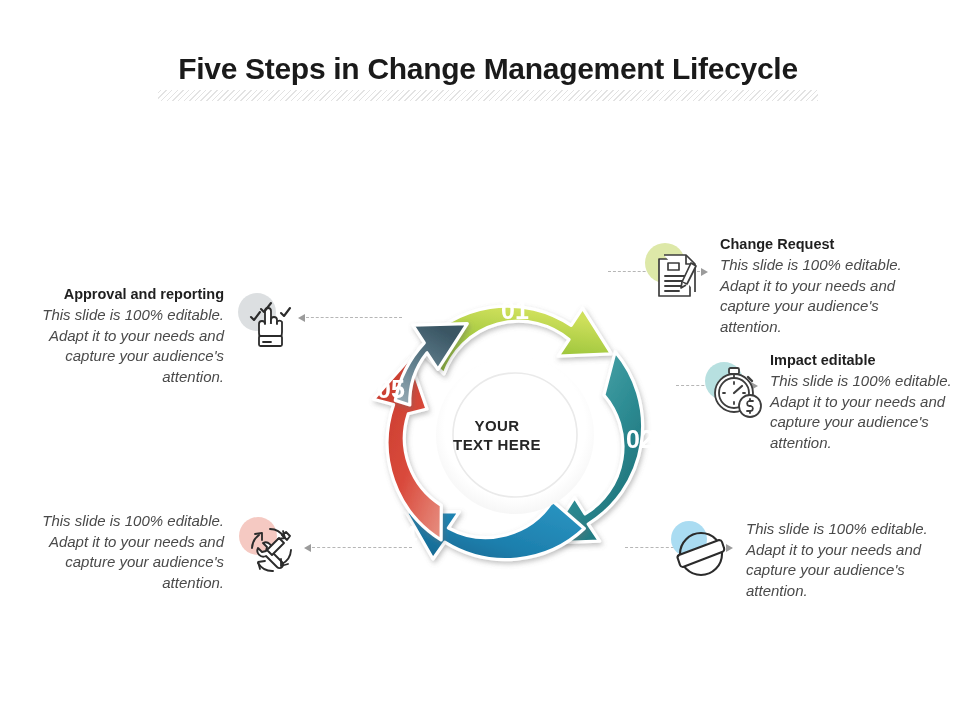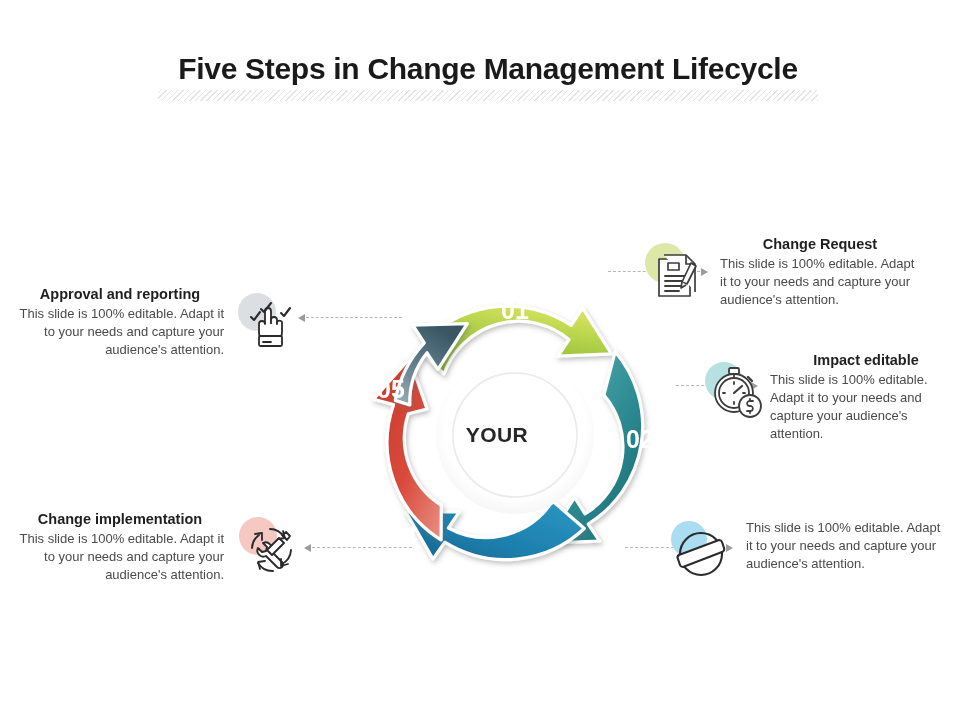--- a/index.html
+++ b/index.html
@@ -75,39 +75,39 @@
     top: 243px;
     width: 384px;
     height: 384px;
     display: flex;
     flex-direction: column;
     align-items: center;
     justify-content: center;
     pointer-events: none;
   }
   #center-text .line {
-    font-size: 21px;
+    font-size: 15px;
     font-weight: bold;
     color: #262626;
     letter-spacing: 0.4px;
     line-height: 1.27;
   }
 
   
   .callout { position: absolute; }
   .callout .head {
     font-size: 14.5px;
     font-weight: bold;
     color: #1f1f1f;
     margin: 0 0 3px 0;
     white-space: nowrap;
-    text-align: center;
   }
   .callout .body {
-    font-size: 13px;
+    font-size: 15px;
+    font-style: italic;
     color: #4a4a4a;
     line-height: 1.38;
     margin: 0;
   }
   .callout.left { text-align: right; }
   .callout.right { text-align: left; }
 
   #callout-1 { left: 712px; top: 236px; width: 200px; }
   #callout-2 { left: 762px; top: 352px; width: 192px; }
   #callout-3 { left: 738px; top: 519px; width: 200px; }
@@ -268,20 +268,21 @@
       </g>
       <text class="seg-num" x="68" y="146">05</text>
 
       <circle cx="192" cy="192" r="79" fill="url(#innerShade)"></circle>
       <circle cx="192" cy="192" r="62" fill="#ffffff" stroke="#eaeaea" stroke-width="1.6"></circle>
     </svg>
   </div>
 
   <div id="center-text">
     <div class="line">YOUR</div>
+    <div class="line">TEXT HERE</div>
   </div>
 
   <div class="connector to-right" id="conn-1">
     <div class="dash"></div>
     <div class="arrow"></div>
   </div>
   <div class="connector to-right" id="conn-2">
     <div class="dash"></div>
     <div class="arrow"></div>
   </div>
@@ -383,21 +384,20 @@
   <div class="callout right" id="callout-2">
     <p class="head">Impact editable</p>
     <p class="body">This slide is 100% editable. Adapt it to your needs and capture your audience's attention.</p>
   </div>
 
   <div class="callout right" id="callout-3">
     <p class="body">This slide is 100% editable. Adapt it to your needs and capture your audience's attention.</p>
   </div>
 
   <div class="callout left" id="callout-4">
-    <p class="head">Change implementation</p>
     <p class="body">This slide is 100% editable. Adapt it to your needs and capture your audience's attention.</p>
   </div>
 
   <div class="callout left" id="callout-5">
     <p class="head">Approval and reporting</p>
     <p class="body">This slide is 100% editable. Adapt it to your needs and capture your audience's attention.</p>
   </div>
 
 </div>
 

